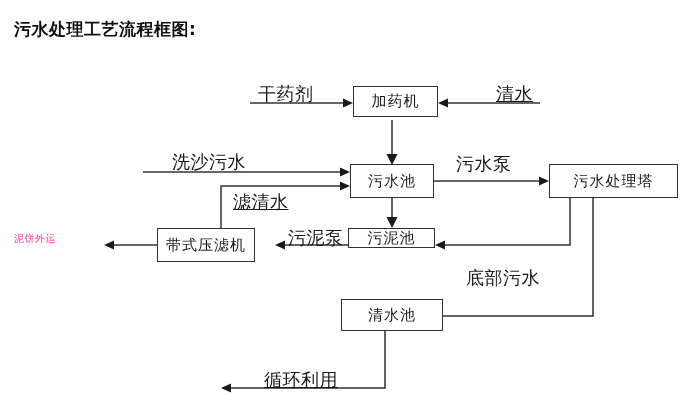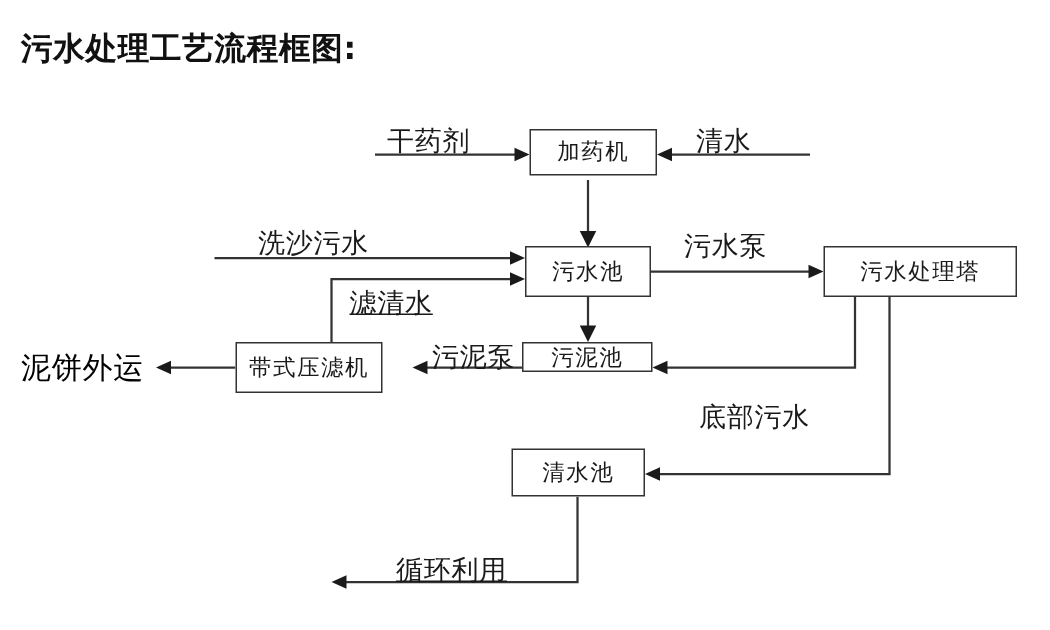--- a/index.html
+++ b/index.html
@@ -4,36 +4,36 @@
 <style>
   html,body{margin:0;padding:0;background:#ffffff;}
   body{
     width:700px;height:420px;position:relative;overflow:hidden;
     font-family:"DejaVu Sans","Liberation Sans",sans-serif;
     color:#1a1a1a;
   }
   #canvas{position:absolute;left:0;top:0;width:700px;height:420px;}
   .title{
     position:absolute;left:14px;top:18px;
-    font-size:21px;font-weight:bold;letter-spacing:0.5px;
+    font-size:17px;font-weight:bold;letter-spacing:0.5px;
     color:#111111;white-space:nowrap;
   }
   .node{
     position:absolute;box-sizing:border-box;
     border:1.6px solid #333333;background:#ffffff;
     display:flex;align-items:center;justify-content:center;
     font-size:15px;color:#1a1a1a;white-space:nowrap;
     letter-spacing:1px;
   }
   .edge-label{
     position:absolute;font-size:18px;color:#1a1a1a;
     white-space:nowrap;letter-spacing:0.5px;background:transparent;
   }
   .terminal-label{
-    position:absolute;font-size:20px;color:#000000;
+    position:absolute;font-size:10px;color:#ec4899;
     white-space:nowrap;letter-spacing:0.5px;font-family:Liberation Mono, monospace;
   }
   svg line, svg path, svg polyline{stroke:#333333;stroke-width:1.5px;fill:none;}
   svg polygon{fill:#1a1a1a;}
 </style>
 </head>
 <body>
 
 <svg id="canvas" viewBox="0 0 700 420" xmlns="http://www.w3.org/2000/svg">
 
@@ -103,25 +103,25 @@
 <div class="node" style="left:353px;top:86px;width:85px;height:31px;">加药机</div>
 
 <div class="node" style="left:350px;top:164px;width:84px;height:34px;">污水池</div>
 
 <div class="node" style="left:549px;top:164px;width:129px;height:34px;">污水处理塔</div>
 
 <div class="node" style="left:157px;top:228px;width:98px;height:34px;">带式压滤机</div>
 
 <div class="node" style="left:348px;top:228px;width:87px;height:20px;">污泥池</div>
 
-<div class="node" style="left:341px;top:299px;width:89px;height:32px;">清水池</div>
+<div class="node" style="left:341px;top:299px;width:102px;height:32px;">清水池</div>
 
 <div class="edge-label" style="left:258px;top:82px;">干药剂</div>
 
-<div class="edge-label" style="left:464px;top:82px;">清水</div>
+<div class="edge-label" style="left:496px;top:82px;text-decoration:underline;">清水</div>
 
 <div class="edge-label" style="left:172px;top:150px;">洗沙污水</div>
 
 <div class="edge-label" style="left:233px;top:190px;text-decoration:underline;">滤清水</div>
 
 <div class="edge-label" style="left:456px;top:152px;">污水泵</div>
 
 <div class="edge-label" style="left:288px;top:226px;">污泥泵</div>
 
 <div class="edge-label" style="left:466px;top:226px;margin-top:40px;">底部污水</div>

